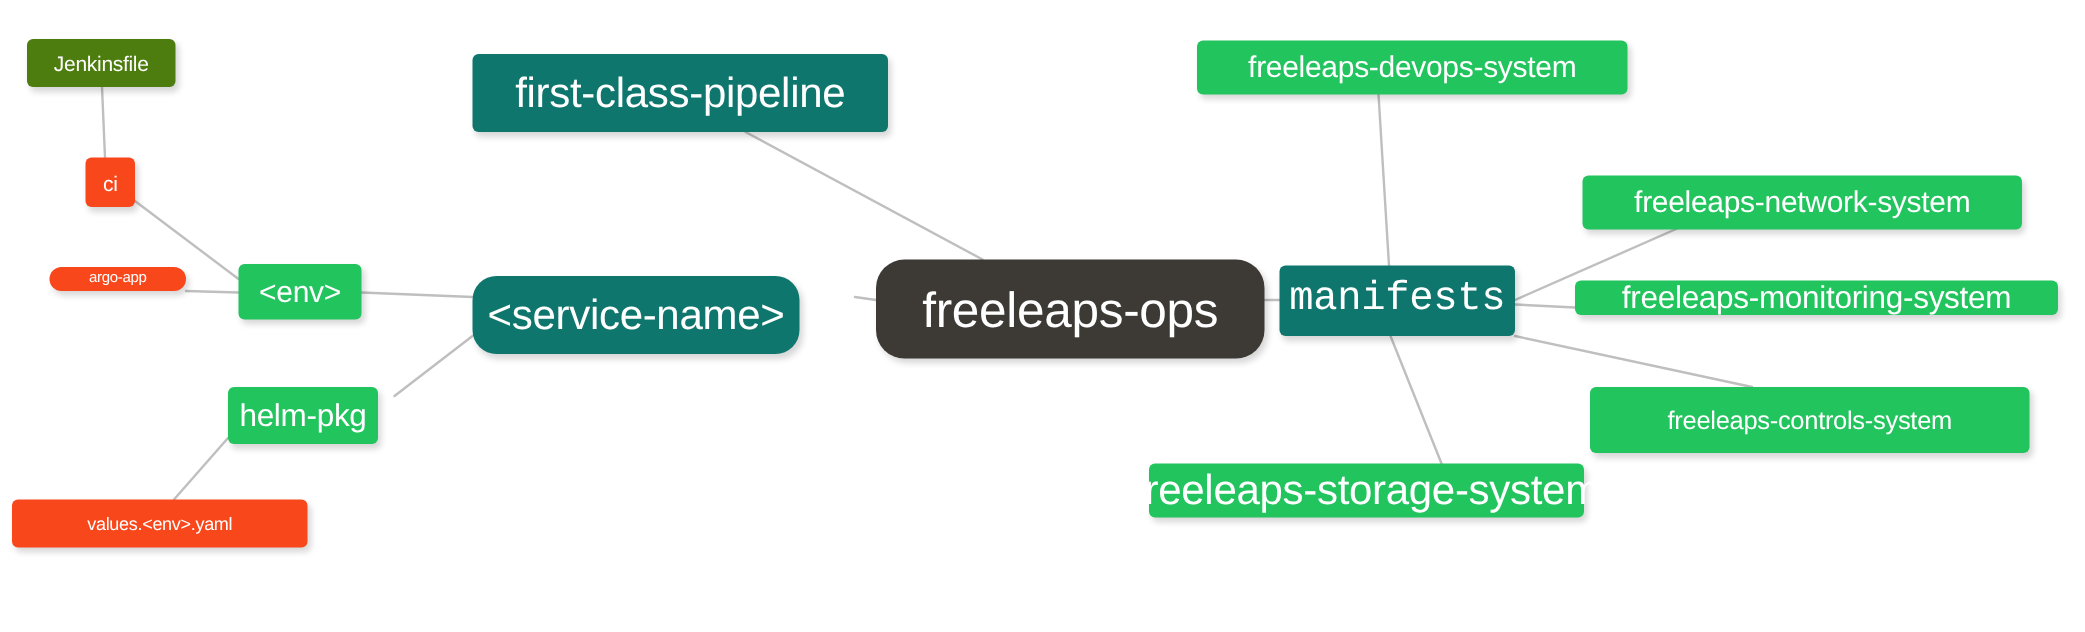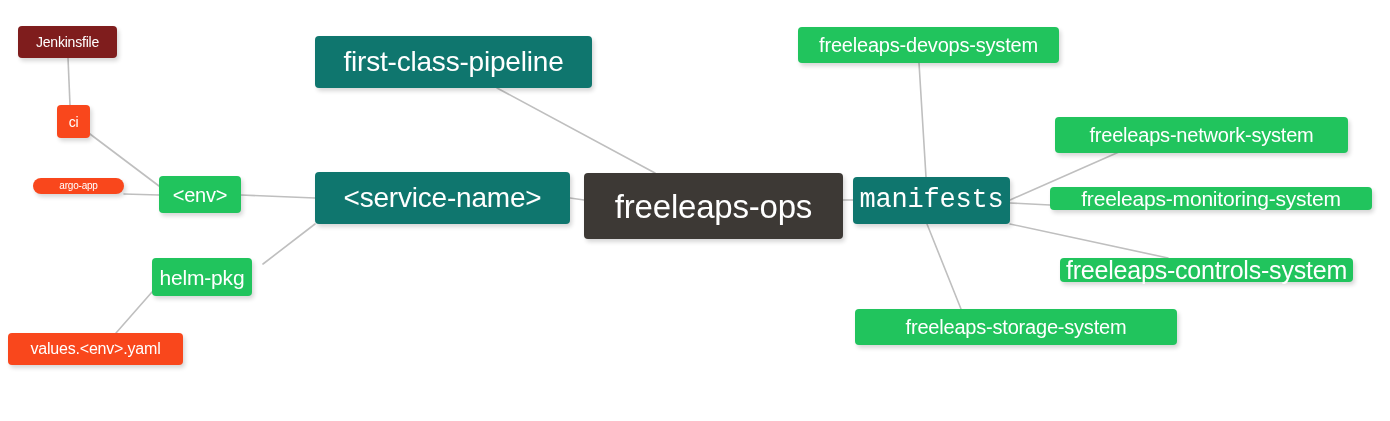--- a/index.html
+++ b/index.html
@@ -30,24 +30,24 @@
     align-items: center;
     justify-content: center;
     color: #ffffff;
     border-radius: 4px;
     white-space: nowrap;
     line-height: 1;
     box-shadow: 2px 3px 4px rgba(0,0,0,0.16);
     letter-spacing: -0.2px;
     z-index: 2;
   }
-  .n-root      { background: #3d3935; }
+  .n-root      { background: #3d3935; border-radius: 19px; }
   .n-blue      { background: #0f766e; }
   .n-green     { background: #21c45d; }
-  .n-orange    { background: #7f1d1d; }
+  .n-orange    { background: #4d7c0f; }
   .n-red       { background: #f9471c; }
 </style>
 </head>
 <body>
 
 <div id="canvas">
   <svg id="edges" width="1390" height="421" viewBox="0 0 1390 421" xmlns="http://www.w3.org/2000/svg">
       <line x1="68" y1="58" x2="70" y2="105" stroke="#bfbfbf" stroke-width="1.6" stroke-linecap="round"></line>
       <line x1="86" y1="131" x2="159" y2="186" stroke="#bfbfbf" stroke-width="1.6" stroke-linecap="round"></line>
       <line x1="124" y1="194" x2="159" y2="195" stroke="#bfbfbf" stroke-width="1.6" stroke-linecap="round"></line>
@@ -62,24 +62,24 @@
       <line x1="1010" y1="203" x2="1050" y2="205" stroke="#bfbfbf" stroke-width="1.6" stroke-linecap="round"></line>
       <line x1="1010" y1="224" x2="1168" y2="258" stroke="#bfbfbf" stroke-width="1.6" stroke-linecap="round"></line>
       <line x1="927" y1="224" x2="961" y2="309" stroke="#bfbfbf" stroke-width="1.6" stroke-linecap="round"></line>
     </svg>
   <div id="node-layer">
       <div class="node n-orange" style="left: 18px; top: 26px; width: 99px; height: 32px; font-size: 14px;">Jenkinsfile</div>
       <div class="node n-red" style="left: 57px; top: 105px; width: 33px; height: 33px; font-size: 14px;">ci</div>
       <div class="node n-red" style="left: 33px; top: 178px; width: 91px; height: 16px; font-size: 10px; border-radius: 13px;">argo-app</div>
       <div class="node n-green" style="left: 159px; top: 176px; width: 82px; height: 37px; font-size: 20px; text-align: center;">&lt;env&gt;</div>
       <div class="node n-green" style="left: 152px; top: 258px; width: 100px; height: 38px; font-size: 21px;">helm-pkg</div>
-      <div class="node n-red" style="left: 8px; top: 333px; width: 175px; height: 32px; font-size: 16px;">values.&lt;env&gt;.yaml</div>
+      <div class="node n-red" style="left: 8px; top: 333px; width: 197px; height: 32px; font-size: 12px;">values.&lt;env&gt;.yaml</div>
       <div class="node n-blue" style="left: 315px; top: 36px; width: 277px; height: 52px; font-size: 28px;">first-class-pipeline</div>
-      <div class="node n-blue" style="left: 315px; top: 172px; width: 255px; height: 52px; font-size: 28px;">&lt;service-name&gt;</div>
+      <div class="node n-blue" style="left: 315px; top: 184px; width: 218px; height: 52px; font-size: 28px; border-radius: 16px;">&lt;service-name&gt;</div>
       <div class="node n-root" style="left: 584px; top: 173px; width: 259px; height: 66px; font-size: 33px;">freeleaps-ops</div>
       <div class="node n-blue" style="left: 853px; top: 177px; width: 157px; height: 47px; font-size: 27px; font-family: Liberation Mono, monospace;">manifests</div>
-      <div class="node n-green" style="left: 798px; top: 27px; width: 261px; height: 36px; font-size: 20px;">freeleaps-devops-system</div>
+      <div class="node n-green" style="left: 798px; top: 27px; width: 287px; height: 36px; font-size: 20px;">freeleaps-devops-system</div>
       <div class="node n-green" style="left: 1055px; top: 117px; width: 293px; height: 36px; font-size: 20px;">freeleaps-network-system</div>
       <div class="node n-green" style="left: 1050px; top: 187px; width: 322px; height: 23px; font-size: 21px;">freeleaps-monitoring-system</div>
-      <div class="node n-green" style="left: 1060px; top: 258px; width: 293px; height: 24px; font-size: 25px;">freeleaps-controls-system</div>
-      <div class="node n-green" style="left: 855px; top: 309px; width: 322px; height: 36px; font-size: 20px;">freeleaps-storage-system</div>
+      <div class="node n-green" style="left: 1060px; top: 258px; width: 293px; height: 44px; font-size: 17px;">freeleaps-controls-system</div>
+      <div class="node n-green" style="left: 766px; top: 309px; width: 290px; height: 36px; font-size: 28px;">freeleaps-storage-system</div>
     </div>
 </div>
 
 </body></html>

